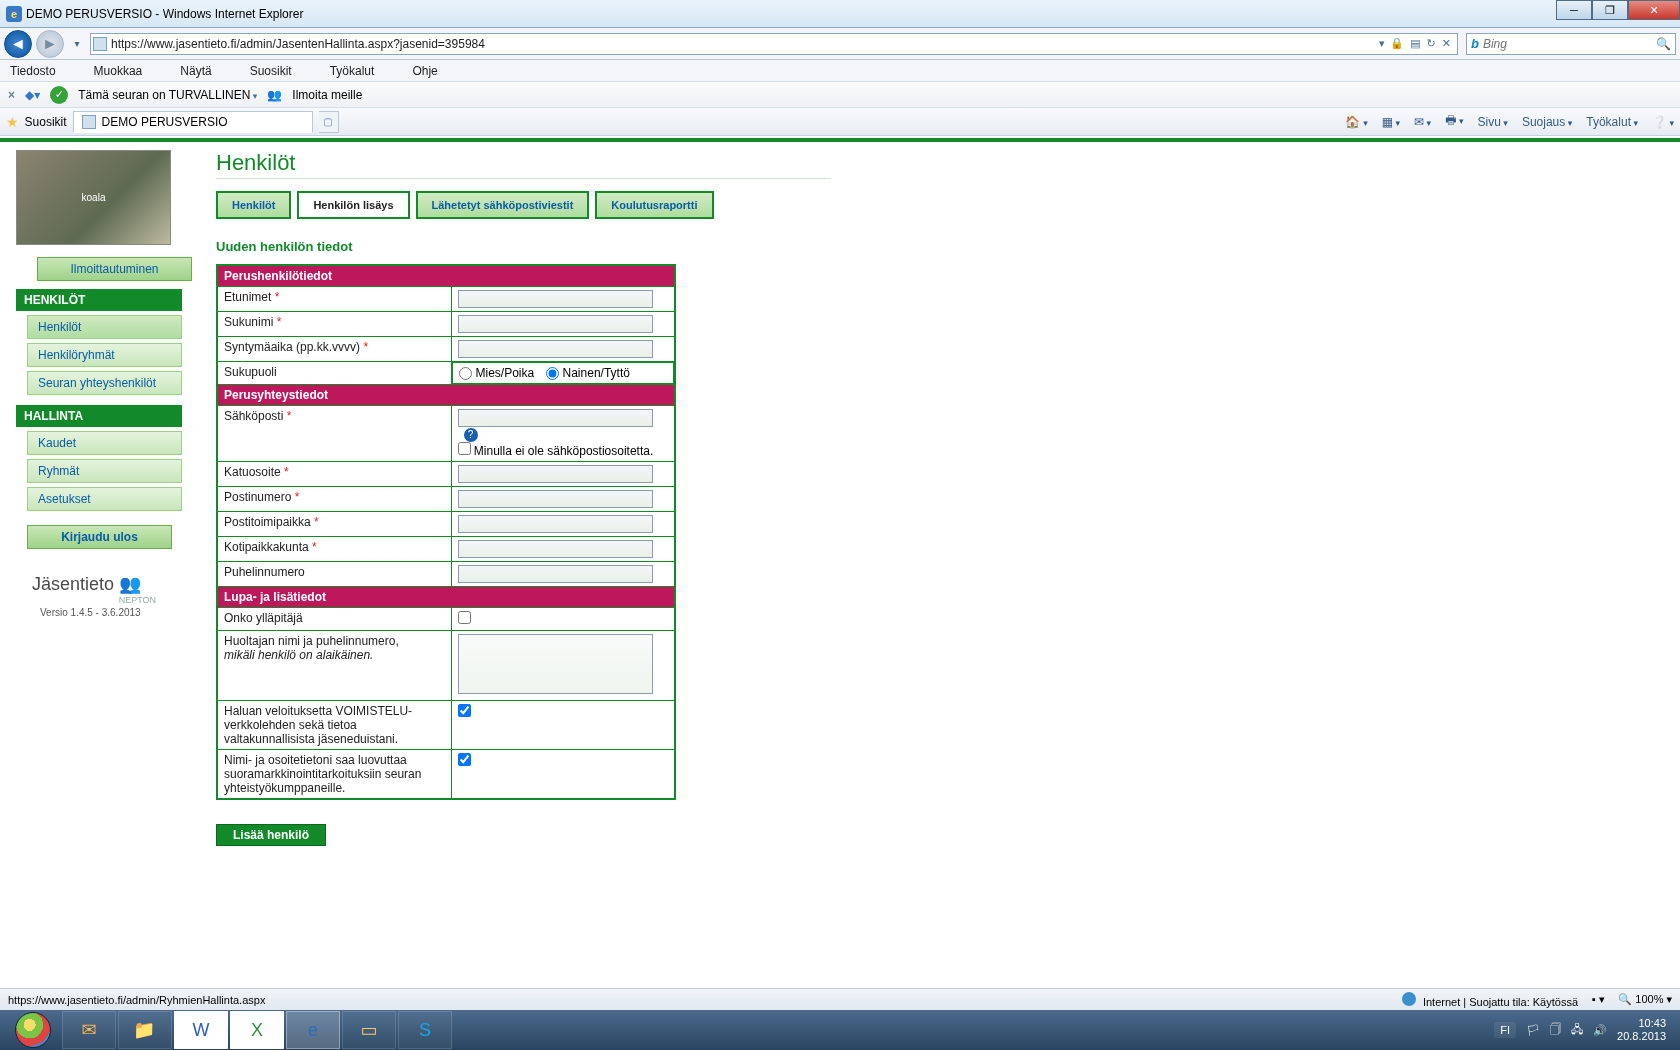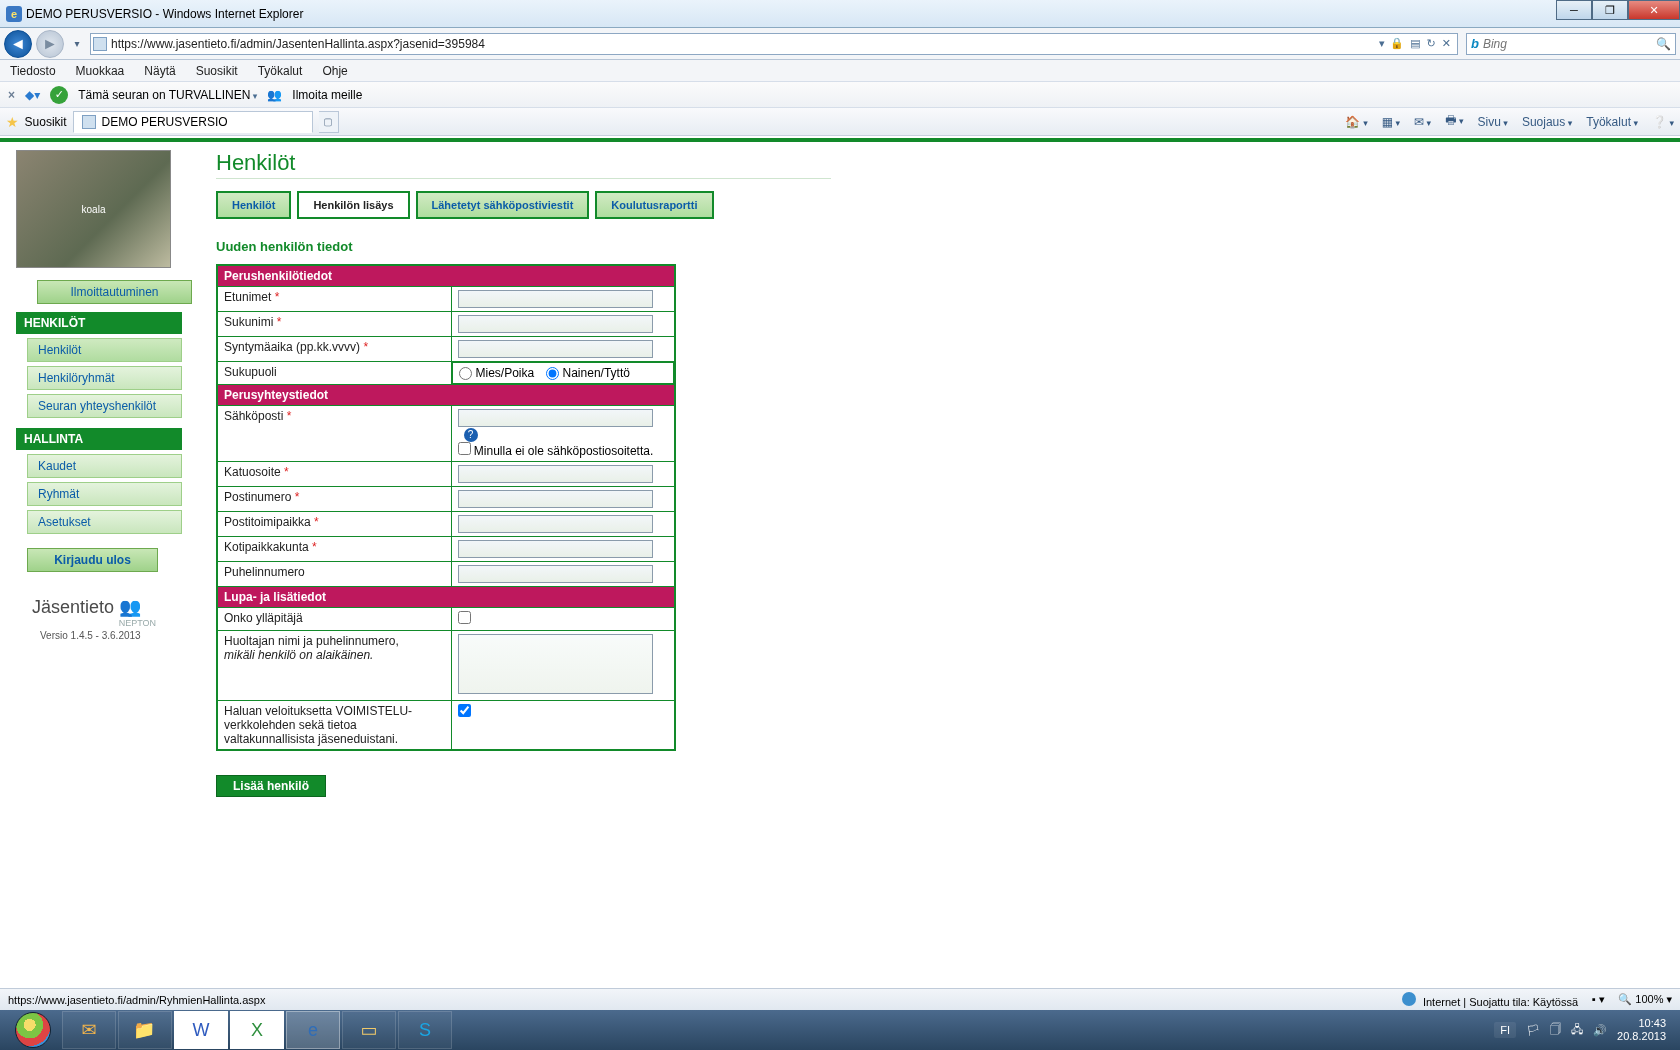--- a/index.html
+++ b/index.html
@@ -22,45 +22,45 @@
 .urlwrap .usericon{ width:14px;height:14px; background:#cfe0ef;border:1px solid #7ea0c3;}
 .urlwrap .url{ font-size:12px; color:#222; flex:1;}
 .urlwrap .righticons{ display:flex; gap:6px; align-items:center; padding-right:4px;}
 .urlwrap .righticons span{ font-size:11px;color:#4b6e92;}
 .lock{ color:#d4a53b;}
 .search{ width:210px; height:22px; border:1px solid #8da7c3; background:#fff; display:flex; align-items:center; padding:0 4px; gap:4px; margin-left:4px;}
 .search .b{ color:#0b88c2; font-weight:bold;font-style:italic;font-size:13px;}
 .search input{ border:none; outline:none; font-size:12px; font-style:italic; color:#6c6c6c; flex:1;}
 .search .mag{ font-size:12px;color:#3b6083;}
 
-.menubar{ height:22px; background:#f3f5f8;border-bottom:1px solid #d6dee9; display:flex; align-items:center; padding:0 10px; gap:20px; font-size:12px; color:#222;}
+.menubar{ height:22px; background:#f3f5f8;border-bottom:1px solid #d6dee9; display:flex; align-items:center; padding:0 10px; gap:38px; font-size:12px; color:#222;}
 .sec-row{height:26px;background:linear-gradient(#fbfbfb,#eef1f5);border-bottom:1px solid #d6dee9;display:flex;align-items:center;padding:0 8px;gap:10px;font-size:12px;}
 .sec-row .x{color:#6b7e95;font-weight:bold;}
 .sec-row .shield{width:18px;height:18px;border-radius:50%;background:#36a23a;color:#fff;display:flex;align-items:center;justify-content:center;font-size:11px;}
 .sec-row .drop::after{content:" ▾"; color:#4b6e92;font-size:9px;}
 
 .favrow{height:28px;background:linear-gradient(#f9fafc,#e7ecf3);border-bottom:1px solid #c7d1de;display:flex;align-items:center;padding:0 6px;gap:6px;font-size:12px;}
 .favrow .star{color:#f5c54a;font-size:14px;}
 .favrow .tab{ height:22px; padding:0 28px 0 8px; min-width:240px; background:#fff;border:1px solid #b9c7d8;border-bottom-color:#fff; display:flex;align-items:center;gap:6px;}
 .favrow .rtools{ margin-left:auto; display:flex; gap:14px; align-items:center; color:#365a83;}
 .favrow .rtools span::after{content:" ▾";font-size:9px;}
 
 
 .page{ position:absolute; top:138px; left:0; right:0; bottom:28px; overflow:auto;}
 .page-top-border{ height:4px; background:#128a2a; }
 .content{ padding:8px 16px; display:flex; gap:30px; }
 
 .sidebar{ width:170px;}
-.sidebar .photo{ width:155px;height:118px;background:linear-gradient(135deg,#8b8471,#5e6a52 60%,#bdbba0);border:1px solid #888;margin-bottom:12px;display:flex;align-items:center;justify-content:center;color:#fff;font-size:10px;}
+.sidebar .photo{ width:155px;height:95px;background:linear-gradient(135deg,#8b8471,#5e6a52 60%,#bdbba0);border:1px solid #888;margin-bottom:12px;display:flex;align-items:center;justify-content:center;color:#fff;font-size:10px;}
 .side-btn{ display:block; width:155px; height:24px; line-height:23px; text-align:center; font-size:12px; color:#0b5ca8; background:linear-gradient(#c8e7b6,#9fd28a); border:1px solid #6da94e; margin-bottom:8px; cursor:pointer;}
 .side-head{ width:166px; background:#128a2a;color:#fff;font-weight:bold;font-size:12px;padding:4px 8px;}
 .side-list{ margin:4px 0 10px 11px;}
 .side-item{ width:155px;height:24px;line-height:23px;padding:0 10px;font-size:12px;background:linear-gradient(#e4f3dd,#c9e6bd);border:1px solid #9ecf89;color:#0b5ca8;margin-bottom:4px;cursor:pointer;}
 .side-item.active{ background:linear-gradient(#cfeac1,#b0dca0);}
-.logout{ width:131px; margin:14px 0 10px 11px;}
+.logout{ width:145px; margin:14px 0 10px 11px;}
 .jlogo{ margin:24px 0 0 16px;font-size:18px;color:#4b4b4b;font-weight:300;}
 .jlogo .heads{ color:#49a8d8;}
 .jver{ font-size:10px;color:#555;margin:2px 0 0 24px;}
 
 .main{ }
 h1.page-title{ font-size:22px;color:#128a2a;font-weight:normal;border-bottom:1px solid #cfe5cf;padding-bottom:2px;width:615px;margin-bottom:12px;}
 .tabs{ display:flex; gap:6px; margin-bottom:20px;}
 .tab2{ padding:6px 14px;font-size:11px;font-weight:bold;color:#0b5ca8;background:linear-gradient(#d1eac3,#aedd9e);border:2px solid #128a2a;cursor:pointer;}
 .tab2.active{ background:#fff;color:#222;}
 
@@ -275,20 +275,24 @@
             <td><input type="checkbox" style=""></td>
             </tr>
         <tr>
               <td class="lbl">
               <span>Huoltajan nimi ja puhelinnumero,</span><br>
               <i>mikäli henkilö on alaikäinen.</i></td>
             <td><textarea class="ftextarea" style=""></textarea></td>
             </tr>
         <tr>
               <td class="lbl">Haluan veloituksetta VOIMISTELU-verkkolehden sekä tietoa valtakunnallisista jäseneduistani.</td>
+            <td><input type="checkbox" checked="" style=""></td>
+            </tr>
+        <tr>
+              <td class="lbl">Nimi- ja osoitetietoni saa luovuttaa suoramarkkinointitarkoituksiin seuran yhteistyökumppaneille.</td>
             <td><input type="checkbox" checked="" style=""></td>
             </tr>
       </tbody>
         </table>
 
       <div class="addbtn">Lisää henkilö</div>
     </div>
   </div>
 </div>
 

